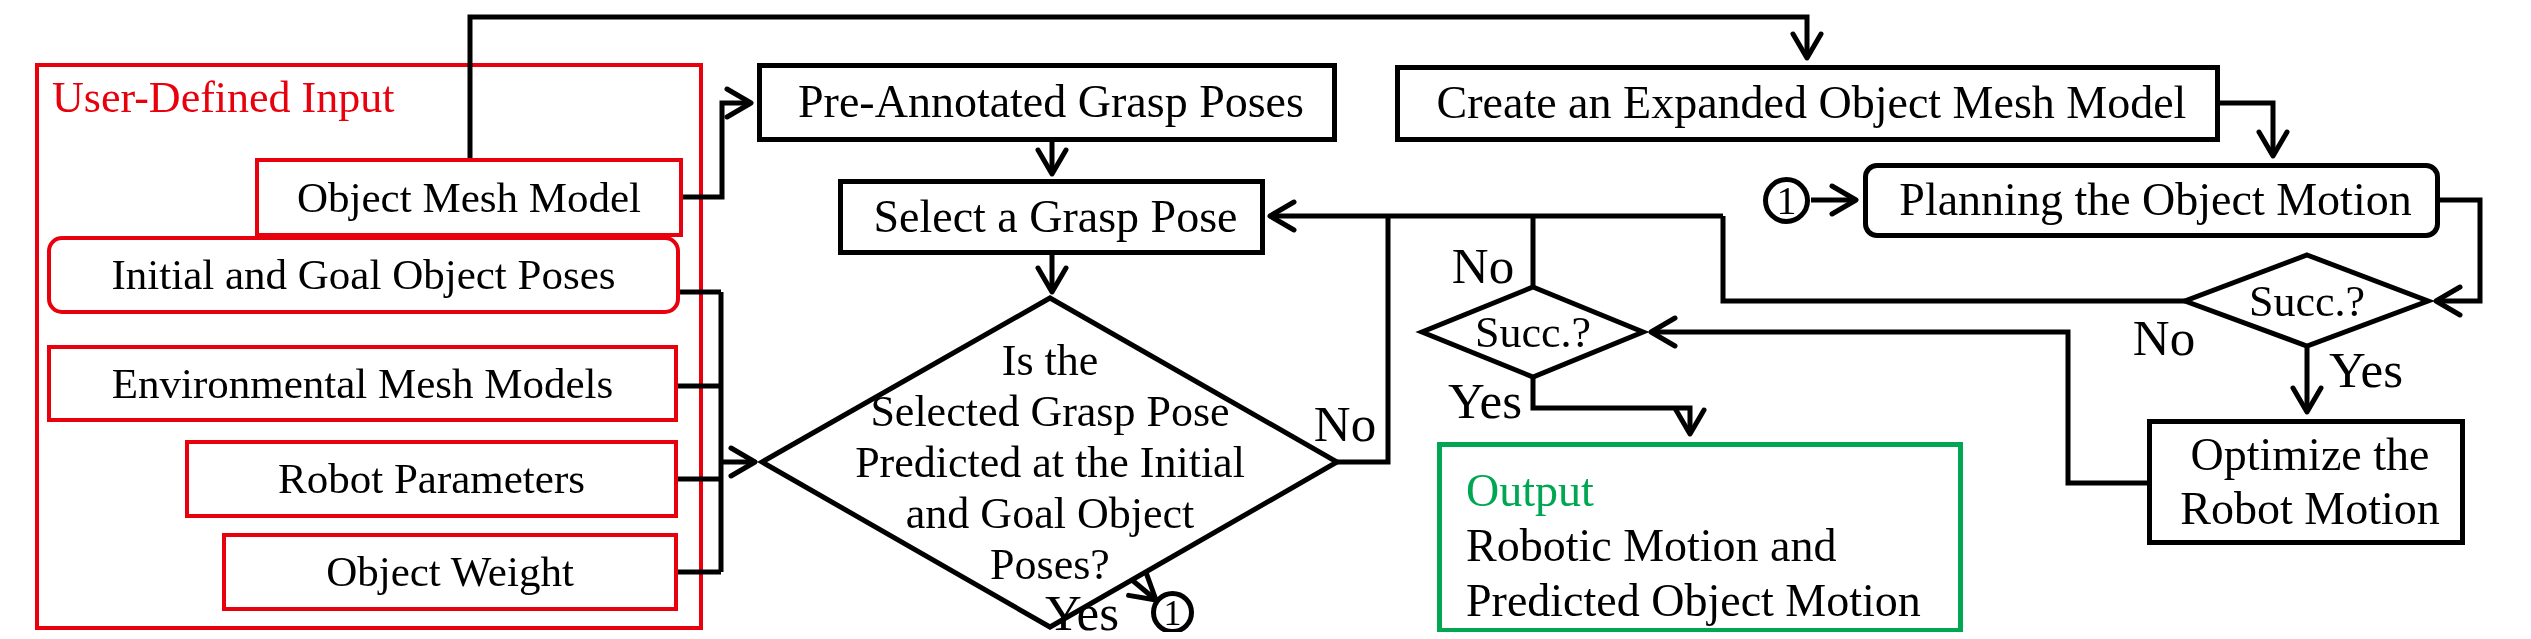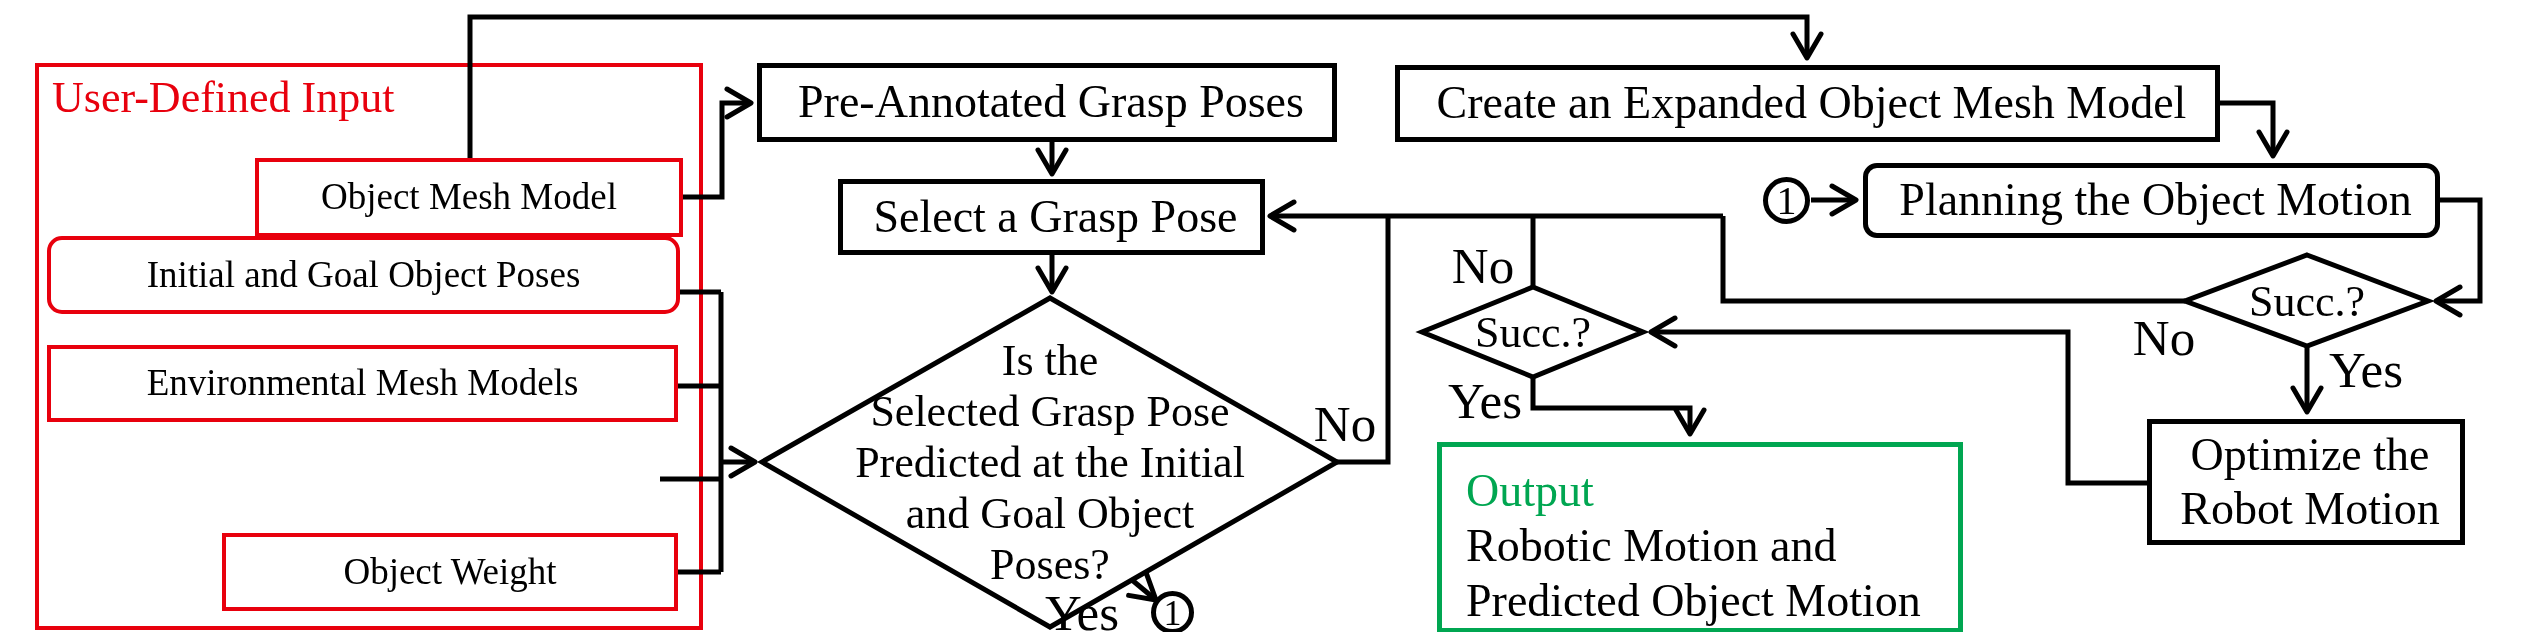--- a/index.html
+++ b/index.html
@@ -22,21 +22,21 @@
     box-sizing:border-box;
     background:#ffffff;
     display:flex;align-items:center;justify-content:center;
     text-align:center;
     z-index:3;
     font-size:46px;
     line-height:1.1;
     white-space:nowrap;
   }
   .black-box{border:5px solid var(--black);padding-left:8px;}
-  .red-box{border:4px solid var(--red);font-size:37px;}
+  .red-box{border:4px solid var(--red);font-size:43px;}
   .red-container{
     position:absolute;box-sizing:border-box;
     border:4px solid var(--red);
     background:#ffffff;z-index:1;
   }
   .group-title{
     position:absolute;z-index:3;
     color:var(--red);
     font-size:44px;white-space:nowrap;
   }
@@ -110,20 +110,23 @@
 
   <div class="node red-box" style="left:255px;top:158px;width:428px;height:79px;">
     <span>Object Mesh Model</span>
   </div>
   <div class="node red-box" style="left:47px;top:236px;width:633px;height:78px;border-radius:15px;">
     <span>Initial and Goal Object Poses</span>
   </div>
   <div class="node red-box" style="left:47px;top:345px;width:631px;height:77px;">
     <span>Environmental Mesh Models</span>
   </div>
+  <div class="node red-box" style="left:185px;top:440px;width:493px;height:78px;">
+    <span>Robot Parameters</span>
+  </div>
   <div class="node red-box" style="left:222px;top:533px;width:456px;height:78px;">
     <span>Object Weight</span>
   </div>
 
   <div class="node black-box" style="left:757px;top:63px;width:580px;height:79px;">
     <span>Pre-Annotated Grasp Poses</span>
   </div>
   <div class="node black-box" style="left:838px;top:179px;width:427px;height:76px;">
     <span>Select a Grasp Pose</span>
   </div>

